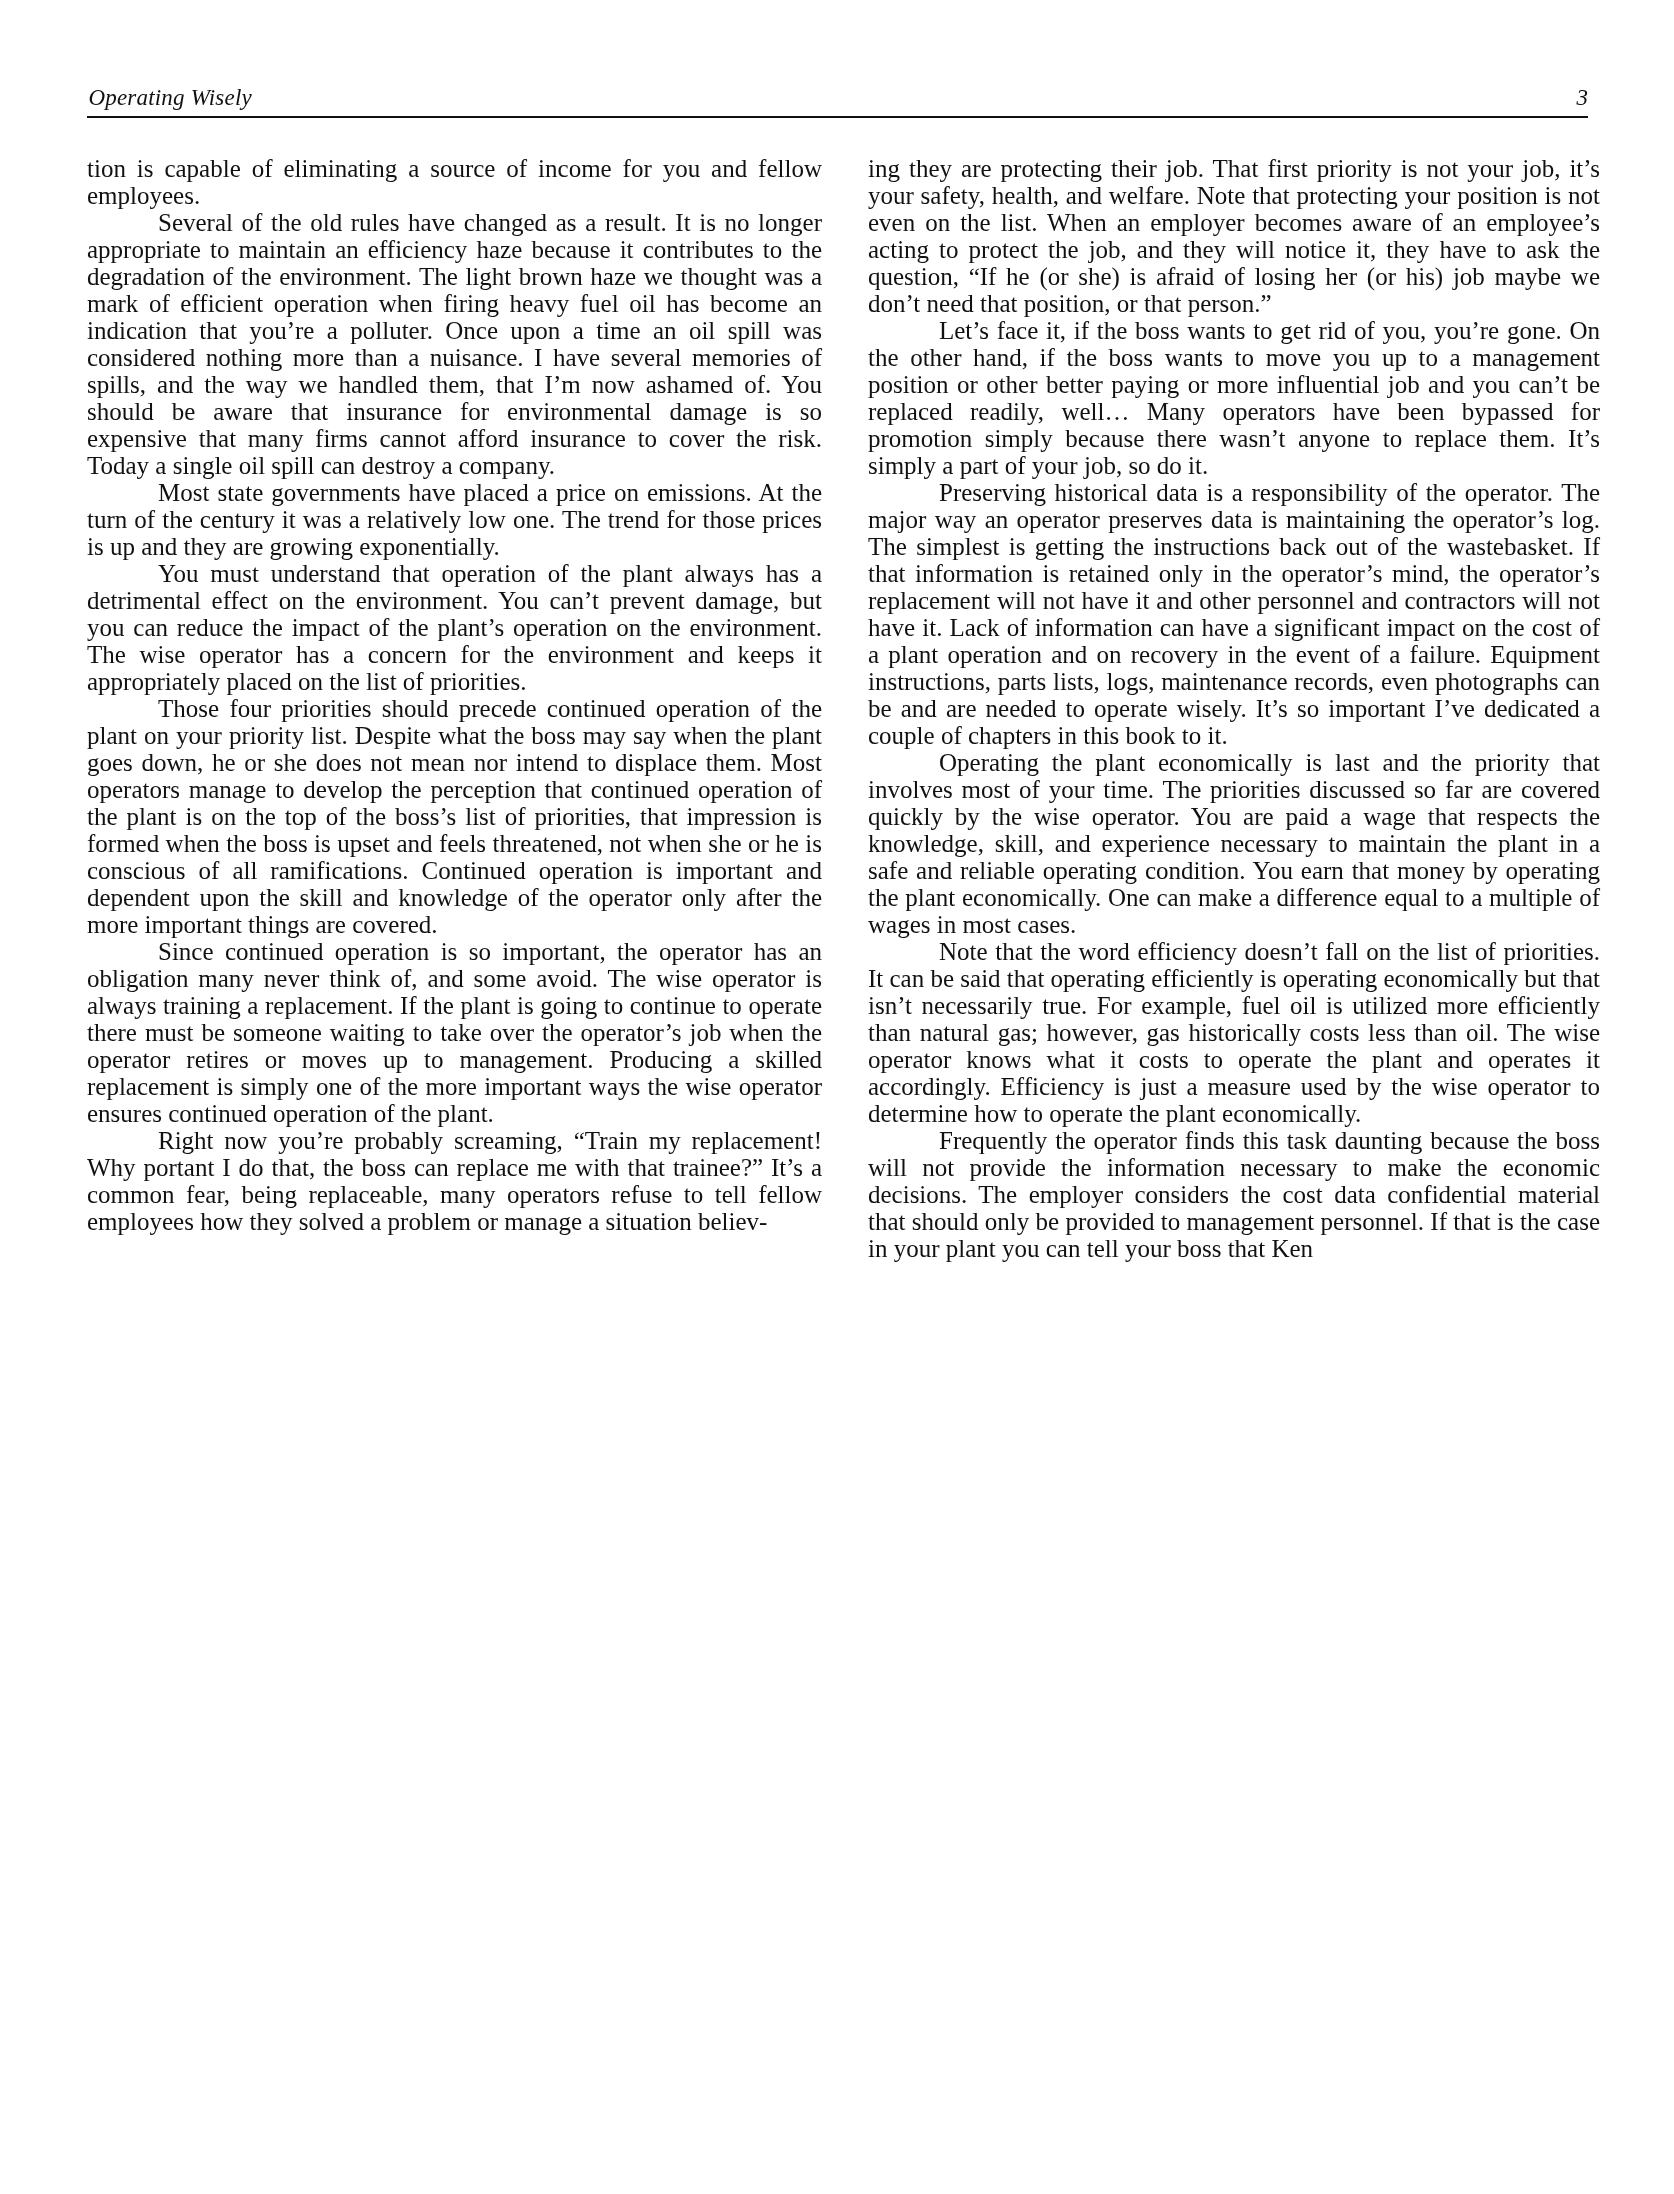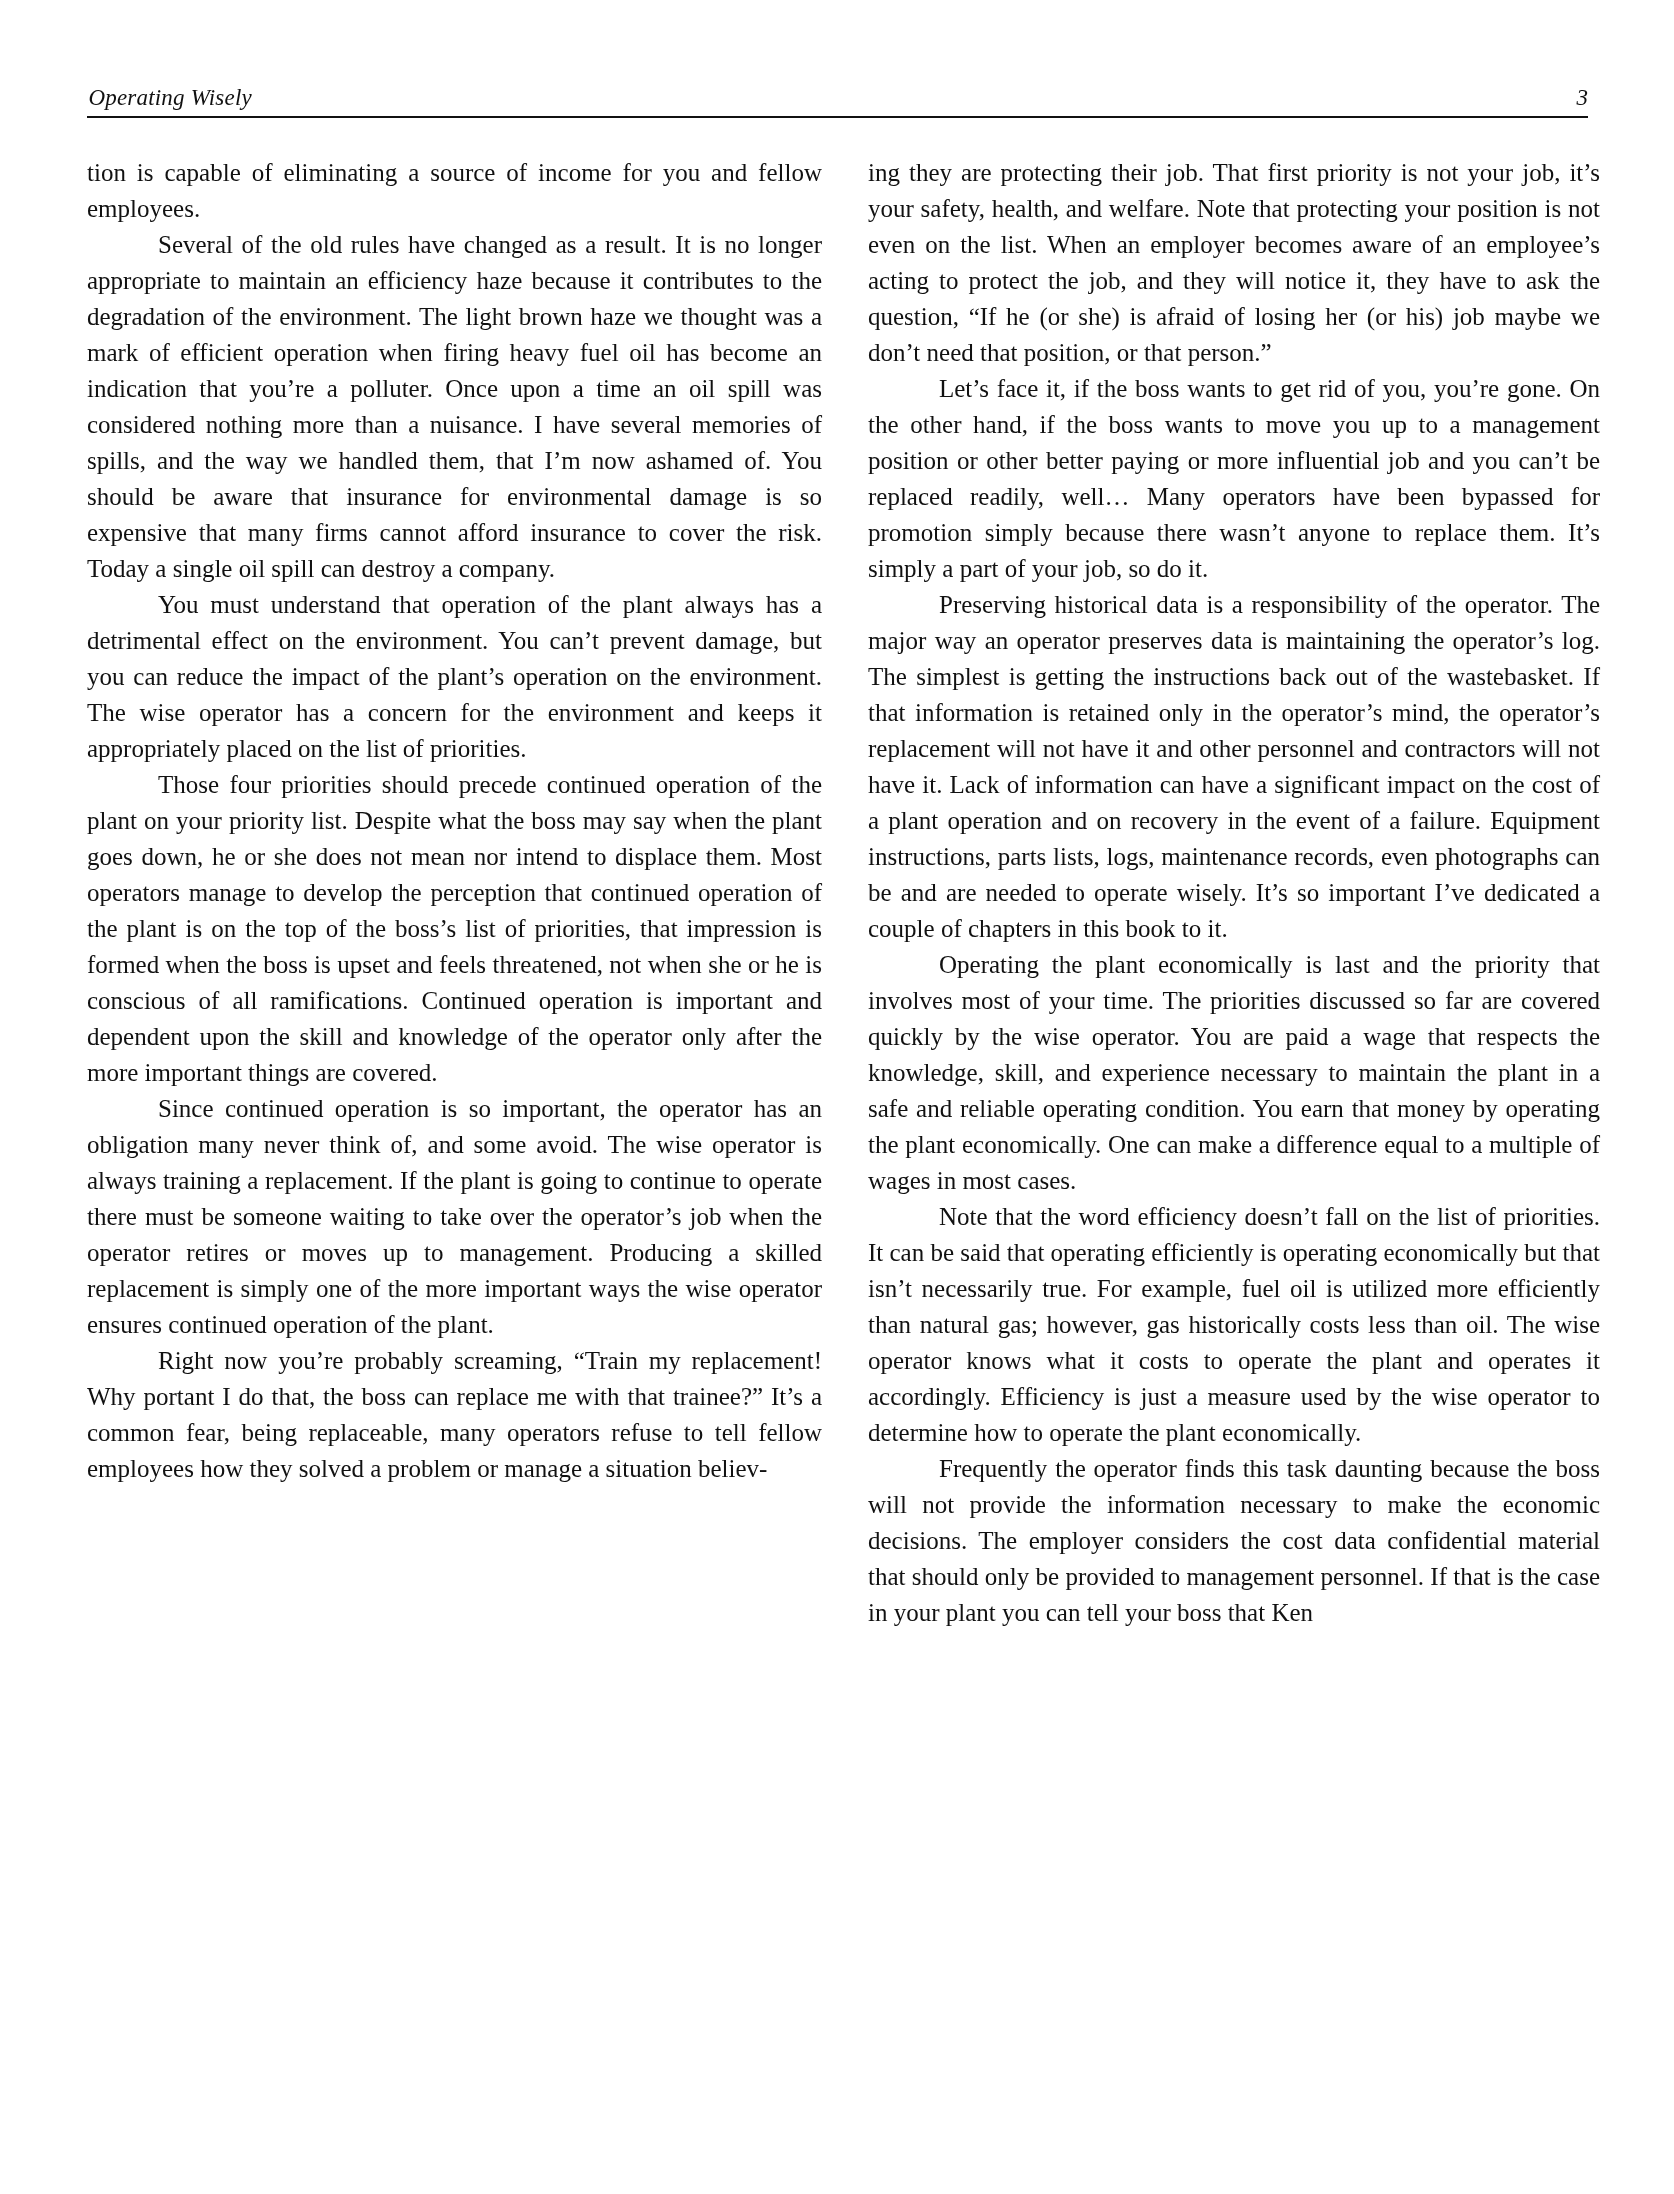--- a/index.html
+++ b/index.html
@@ -38,21 +38,21 @@
     right: 0;
     bottom: 4.2px;
     font-style: italic;
     font-size: 23px;
     line-height: 28px;
   }
   .column {
     position: absolute;
     top: 155px;
     font-size: 25px;
-    line-height: 36px;
+    line-height: 27px;
     text-align: justify;
     hyphens: manual;
   }
   .col-left { left: 87px; width: 735px; }
   .col-right { left: 868px; width: 732px; }
   .column p {
     margin: 0;
     padding: 0;
     text-indent: 71px;
   }
@@ -67,20 +67,21 @@
 <body>
 
 <div class="running-head">
   <span class="title">Operating Wisely</span>
   <span class="page-num">3</span>
 </div>
 
 <div class="column col-left">
   <p class="cont"><span>tion is capable of eliminating a source of income for you and fellow employees.</span></p>
   <p><span>Several of the old rules have changed as a result. It is no longer appropriate to maintain an efficiency haze because it contributes to the degradation of the environ­ment. The light brown haze we thought was a mark of efficient operation when firing heavy fuel oil has become an indication that you’re a polluter. Once upon a time an oil spill was considered nothing more than a nuisance. I have several memories of spills, and the way we handled them, that I’m now ashamed of. You should be aware that insurance for environmental damage is so expensive that many firms cannot afford insurance to cover the risk. Today a single oil spill can destroy a com­pany.</span></p>
+  <p><span>Most state governments have placed a price on emissions. At the turn of the century it was a relatively low one. The trend for those prices is up and they are growing exponentially.</span></p>
   <p><span>You must understand that operation of the plant always has a detrimental effect on the environment. You can’t prevent damage, but you can reduce the impact of the plant’s operation on the environment. The wise op­erator has a concern for the environment and keeps it appropriately placed on the list of priorities.</span></p>
   <p><span>Those four priorities should precede </span><b>continued operation of the plant</b><span> on your priority list. Despite what the boss may say when the plant goes down, he or she does not mean nor intend to displace them. Most operators manage to develop the perception that contin­ued operation of the plant is on the top of the boss’s list of priorities, that impression is formed when the boss is upset and feels threatened, not when she or he is con­scious of all ramifications. Continued operation is im­portant and dependent upon the skill and knowledge of the operator only after the more important things are covered.</span></p>
   <p><span>Since continued operation is so important, the op­erator has an obligation many never think of, and some avoid. The wise operator is always </span><b>training a replace­ment</b><span>. If the plant is going to continue to operate there must be someone waiting to take over the operator’s job when the operator retires or moves up to management. Producing a skilled replacement is simply one of the more important ways the wise operator ensures contin­ued operation of the plant.</span></p>
   <p><span>Right now you’re probably screaming, “Train my replacement! Why portant I do that, the boss can replace me with that trainee?” It’s a common fear, being replace­able, many operators refuse to tell fellow employees how they solved a problem or manage a situation believ-</span></p>
 </div>
 
 <div class="column col-right">
   <p class="cont"><span>ing they are protecting their job. That first priority is not your job, it’s your safety, health, and welfare. Note that protecting your position is not even on the list. When an employer becomes aware of an employee’s acting to protect the job, and they will notice it, they have to ask the question, “If he (or she) is afraid of losing her (or his) job maybe we don’t need that position, or that person.”</span></p>
   <p><span>Let’s face it, if the boss wants to get rid of you, you’re gone. On the other hand, if the boss wants to move you up to a management position or other better paying or more influential job and you can’t be replaced readily, well… Many operators have been bypassed for promotion simply because there wasn’t anyone to re­place them. It’s simply a part of your job, so do it.</span></p>
   <p><b>Preserving historical data</b><span> is a responsibility of the operator. The major way an operator preserves data is maintaining the operator’s log. The simplest is getting the instructions back out of the wastebasket. If that infor­mation is retained only in the operator’s mind, the operator’s replacement will not have it and other per­sonnel and contractors will not have it. Lack of informa­tion can have a significant impact on the cost of a plant operation and on recovery in the event of a failure. Equipment instructions, parts lists, logs, maintenance records, even photographs can be and are needed to operate wisely. It’s so important I’ve dedicated a couple of chapters in this book to it.</span></p>

